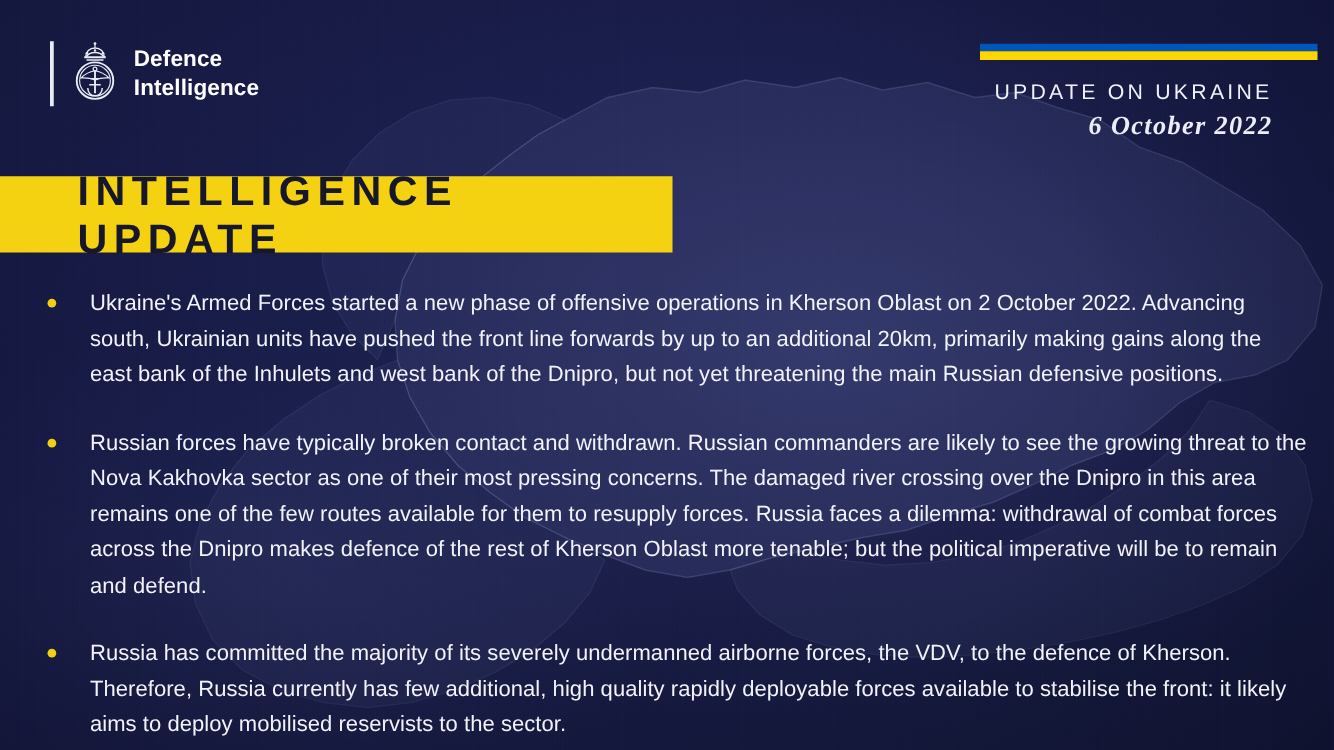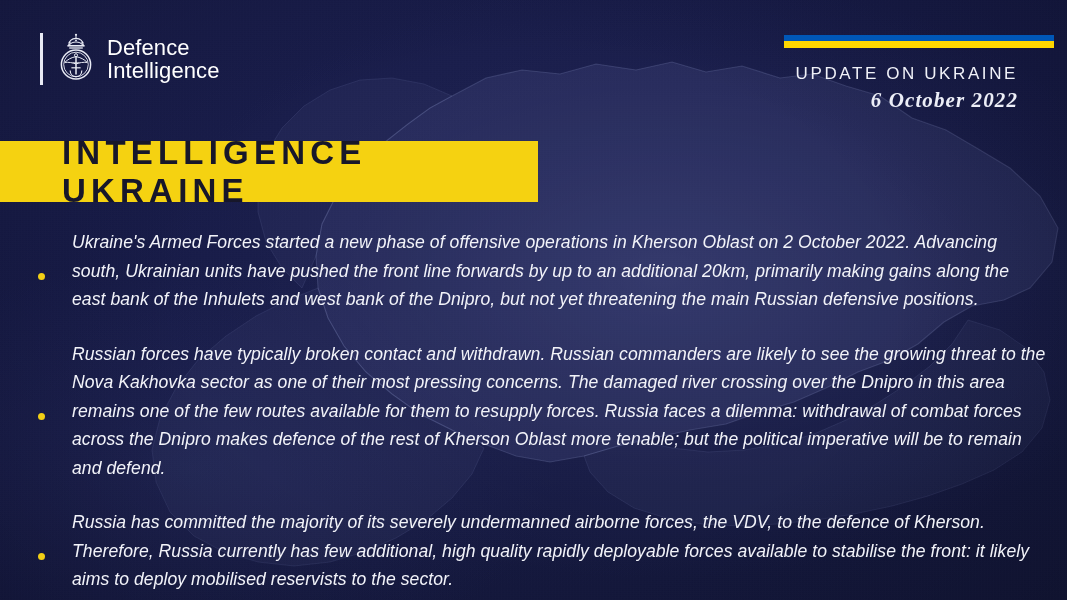--- a/index.html
+++ b/index.html
@@ -81,23 +81,23 @@
   }
   .crest {
     width: 40px;
     height: 53px;
     flex: 0 0 auto;
     margin-right: 11px;
   }
   .crest svg { display: block; width: 40px; height: 53px; }
   .wordmark {
     color: #ffffff;
-    font-size: 22px;
+    font-size: 18px;
     line-height: 23px;
-    font-weight: 400;
+    font-weight: 700;
     letter-spacing: 0.1px;
     white-space: pre-line;
   }
 
   
   .flagbar {
     position: absolute;
     left: 784px;
     top: 35px;
     width: 270px;
@@ -157,23 +157,22 @@
 
   
   .bullets {
     position: absolute;
     left: 38px;
     top: 228px;
     width: 1008px;
   }
   .bullet-row {
     display: flex;
-    align-items: center;
+    align-items: flex-start;
     margin-bottom: 26px;
-    font-style: italic;
   }
   .bullet-row:last-child { margin-bottom: 16px; }
   .bullet-dot {
     flex: 0 0 auto;
     width: 7px;
     height: 7px;
     border-radius: 50%;
     background: #f2cf15;
     margin-top: 11px;
     margin-right: 27px;
@@ -237,21 +236,21 @@
 
   <div class="flagbar">
     <div class="stripe-blue"></div>
     <div class="stripe-yellow"></div>
   </div>
 
   <div class="update-label">UPDATE ON UKRAINE</div>
   <div class="update-date">6 October 2022</div>
 
   <div class="headline-banner">
-    <div class="headline-text">INTELLIGENCE UKRAINE</div>
+    <div class="headline-text">INTELLIGENCE UPDATE</div>
   </div>
 
   <div class="bullets">
     <div class="bullet-row">
       <div class="bullet-dot"></div>
       <div class="bullet-text">Ukraine's Armed Forces started a new phase of offensive operations in Kherson Oblast on 2 October 2022. Advancing south, Ukrainian units have pushed the front line forwards by up to an additional 20km, primarily making gains along the east bank of the Inhulets and west bank of the Dnipro, but not yet threatening the main Russian defensive positions.</div>
     </div>
     <div class="bullet-row">
       <div class="bullet-dot"></div>
       <div class="bullet-text">Russian forces have typically broken contact and withdrawn. Russian commanders are likely to see the growing threat to the Nova Kakhovka sector as one of their most pressing concerns. The damaged river crossing over the Dnipro in this area remains one of the few routes available for them to resupply forces. Russia faces a dilemma: withdrawal of combat forces across the Dnipro makes defence of the rest of Kherson Oblast more tenable; but the political imperative will be to remain and defend.</div>

